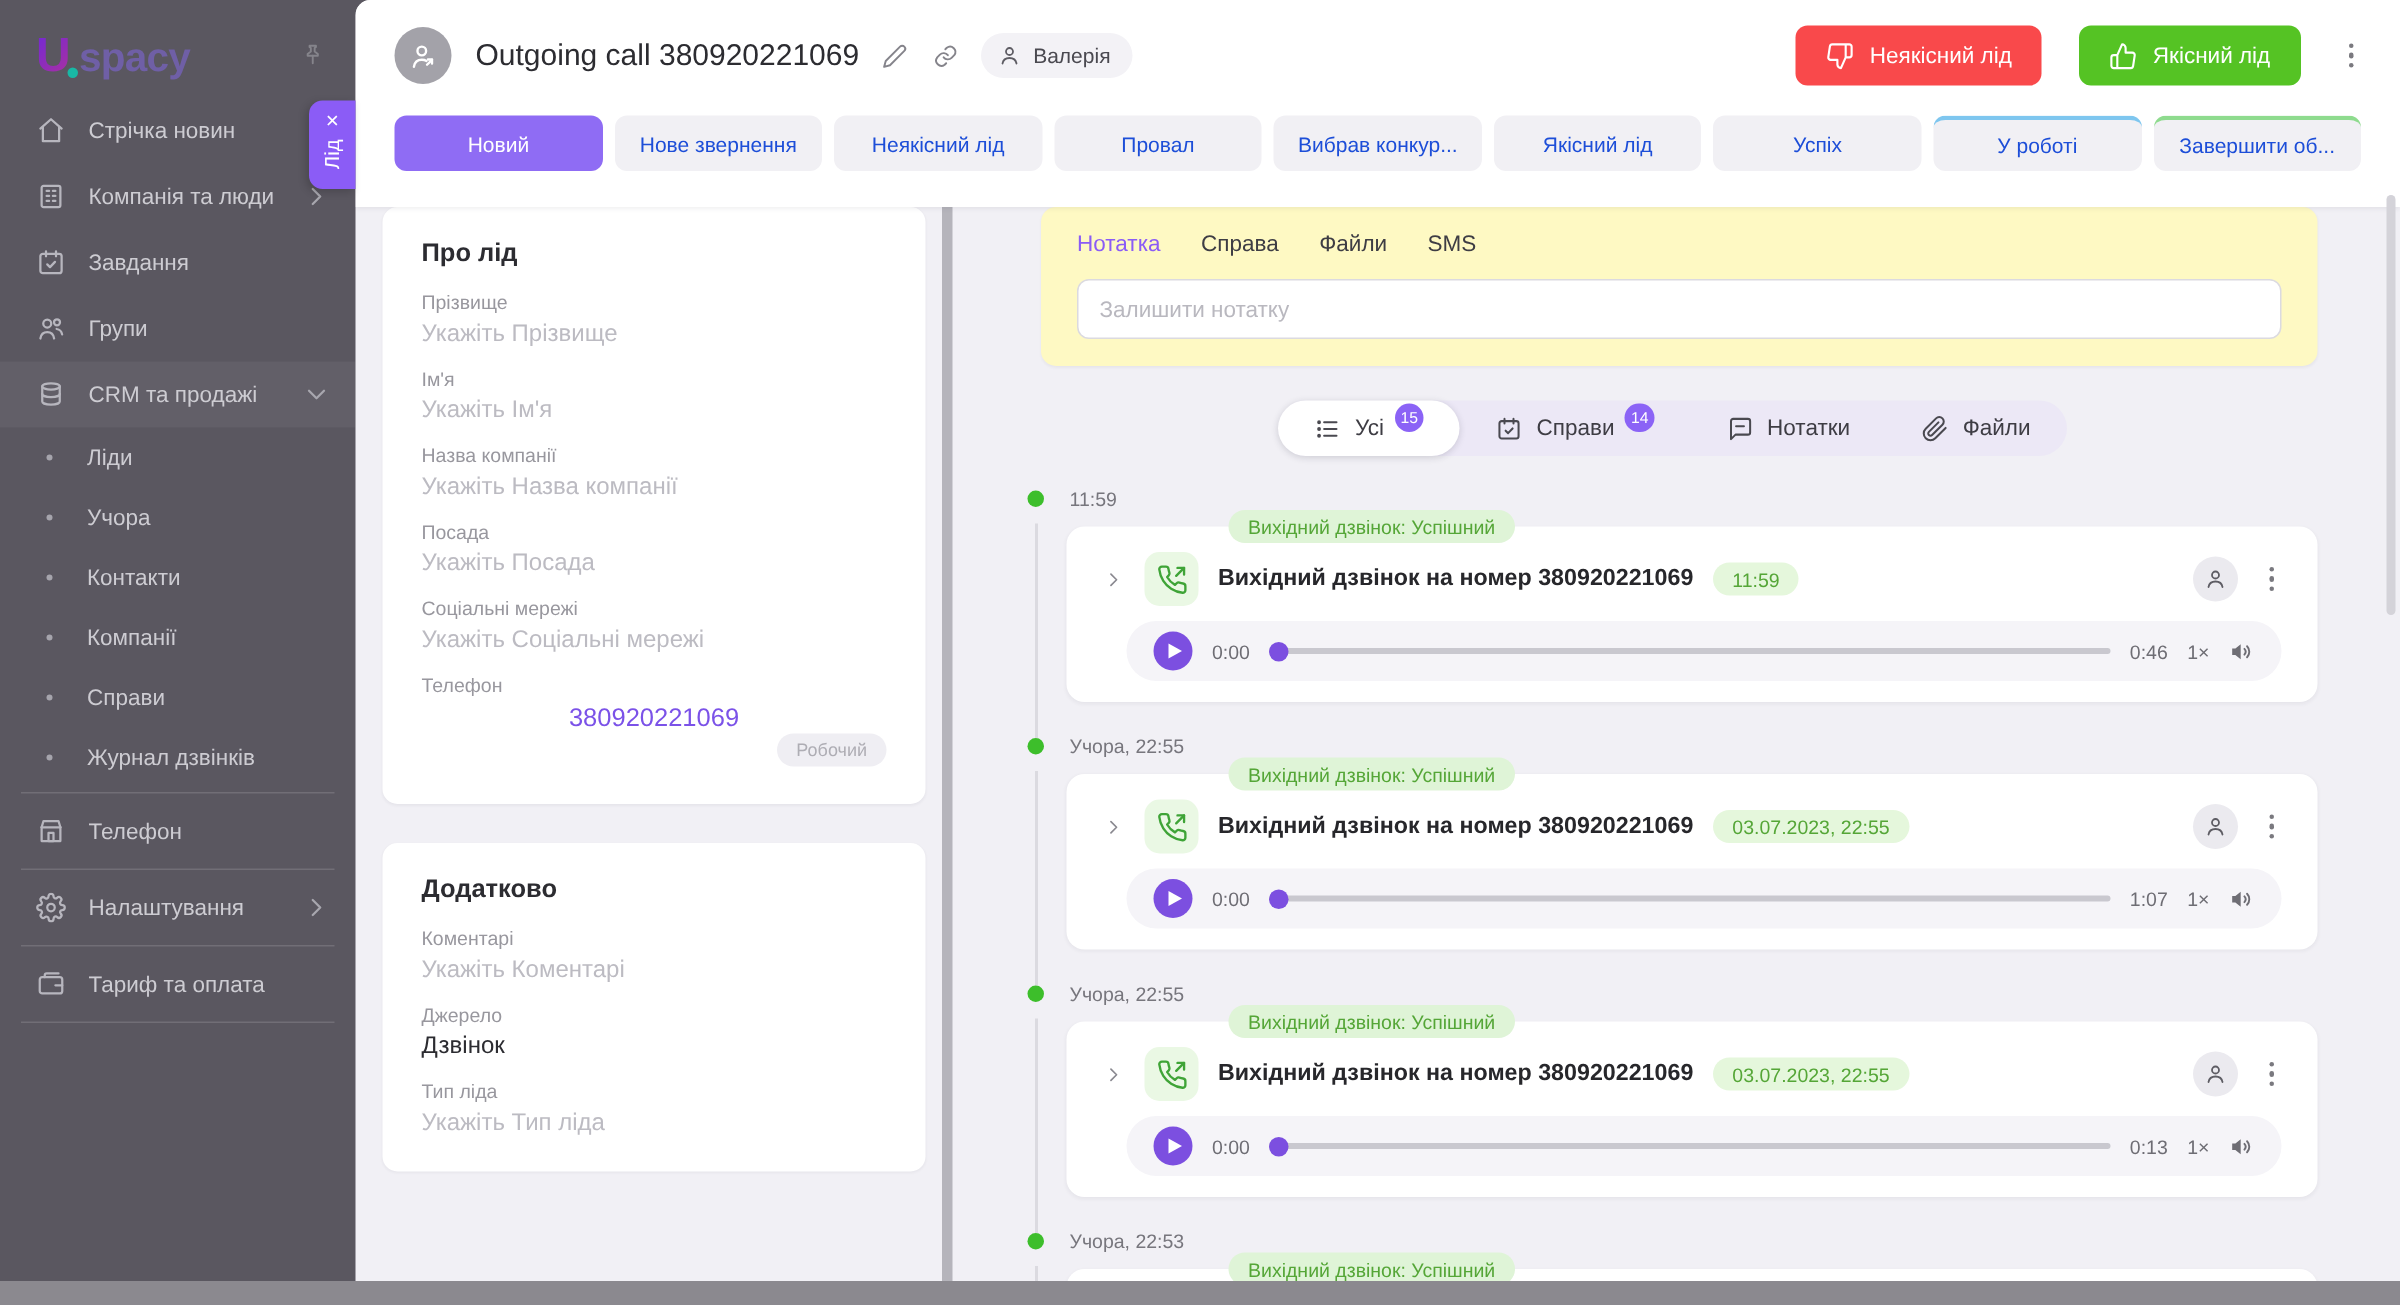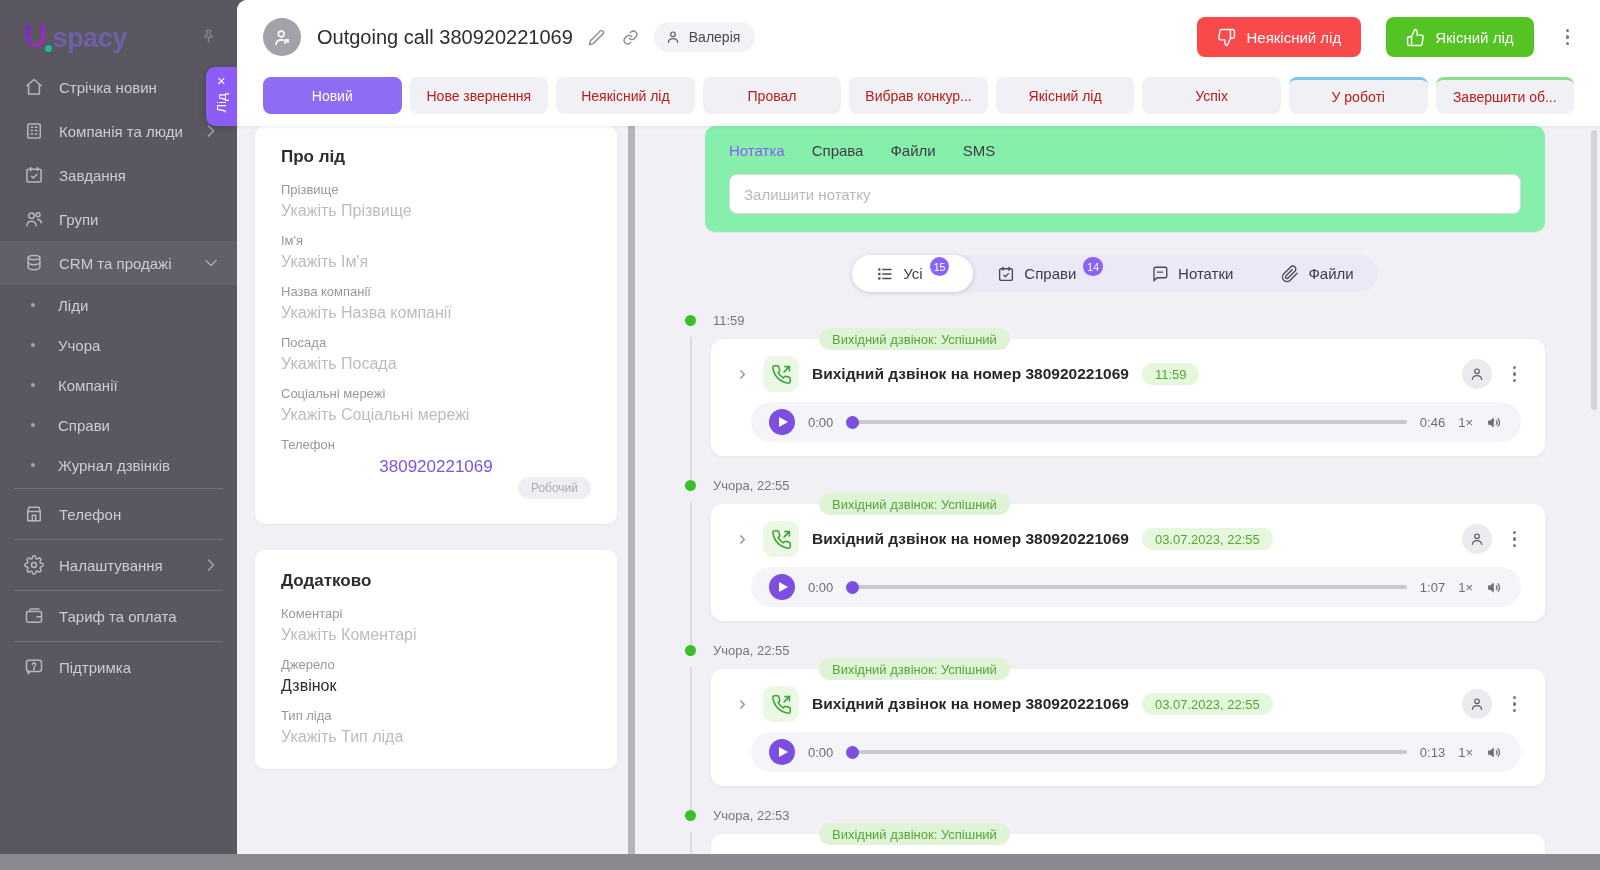--- a/index.html
+++ b/index.html
@@ -40,42 +40,42 @@
   .owner-chip{display:flex;align-items:center;gap:8px;background:#F3F2F6;border-radius:17px;padding:7px 15px 7px 11px;font-size:14px;color:#4A4950;cursor:pointer;}
   .owner-chip .ic{width:16px;height:16px;color:#5E5D64;}
   .hdr-spacer{flex:1;}
   .btn{display:flex;align-items:center;gap:10px;border:none;border-radius:8px;padding:0 20px;height:40px;font-size:15px;font-weight:500;color:#fff;cursor:pointer;font-family:inherit;}
   .btn .ic{width:19px;height:19px;}
   .btn-danger{background:#F9494B;}
   .btn-success{background:#55C324;margin-left:12px;}
   .kebab{display:flex;flex-direction:column;gap:3px;padding:5px;cursor:pointer;margin-left:14px;}
   .kebab i{width:3.5px;height:3.5px;border-radius:50%;background:#7A797F;}
 
-  .stages{display:flex;gap:8px;padding:13px 0 12px;}
-  .stage{flex:1;min-width:0;height:37px;background:#F1F0F4;border-radius:8px;border:none;font-family:inherit;font-size:14px;color:#b91c1c;display:flex;align-items:center;justify-content:center;white-space:nowrap;overflow:hidden;text-overflow:ellipsis;padding:0 8px;cursor:pointer;}
+  .stages{display:flex;gap:8px;padding:13px 0 24px;}
+  .stage{flex:1;min-width:0;height:37px;background:#F1F0F4;border-radius:8px;border:none;font-family:inherit;font-size:14px;color:#1d4ed8;display:flex;align-items:center;justify-content:center;white-space:nowrap;overflow:hidden;text-overflow:ellipsis;padding:0 8px;cursor:pointer;}
   .stage.active{background:#8F6CF4;color:#fff;}
   .stage.accent-blue{border-top:3px solid #7EC6EF;}
   .stage.accent-green{border-top:3px solid #8EDB8E;}
 
   
   .content{flex:1;display:flex;padding:0 0 0 18px;overflow:hidden;}
   .left-col{width:362px;flex-shrink:0;display:flex;flex-direction:column;gap:26px;}
   .card{background:#fff;border-radius:10px;padding:21px 26px;box-shadow:0 1px 2px rgba(40,40,50,0.05);}
   .card-title{font-size:17px;font-weight:bold;color:#2C2C31;margin-bottom:15px;}
   .field{margin-bottom:13px;}
   .f-label{font-size:13px;color:#98979E;margin-bottom:5px;}
   .f-ph{font-size:16px;color:#BCBBC2;cursor:text;}
   .f-val{font-size:16px;color:#2C2C31;cursor:text;}
   .phone-row{display:flex;align-items:center;flex-direction:column;}
   .phone-link{font-size:17px;color:#7B52E8;cursor:pointer;}
   .phone-badge{margin-left:auto;background:#EFEEF3;color:#AEADB4;font-size:12px;padding:4px 13px;border-radius:12px;}
   .v-scroll{width:7px;border-radius:4px;background:#B5B4BB;align-self:stretch;margin-left:11px;margin-top:-16px;}
 
   .right-col{flex:1;min-width:0;padding:0 55px 0 50px;position:relative;}
-  .composer{background:#86efac;border-radius:10px;padding:13px 24px 18px;margin-left:20px;box-shadow:0 1px 2px rgba(40,40,50,0.05);}
+  .composer{background:#fef9c3;border-radius:10px;padding:13px 24px 18px;margin-left:9px;box-shadow:0 1px 2px rgba(40,40,50,0.05);}
   .comp-tabs{display:flex;gap:27px;font-size:15px;margin-bottom:12px;}
   .comp-tab{color:#3E3D44;cursor:pointer;padding:3px 0;}
   .comp-tab.active{color:#8B5CF6;}
   .note-input{width:100%;height:40px;border:1px solid #DBDAE0;border-radius:8px;padding:0 14px;font-size:15px;color:#333;font-family:inherit;outline:none;}
   .note-input::placeholder{color:#B9B8BF;}
 
   .filter-wrap{display:flex;justify-content:center;margin:23px 0 21px;}
   .filter-bar{display:flex;background:#ECE8F6;border-radius:22px;}
   .filter{display:flex;align-items:center;gap:9px;padding:9px 24px;font-size:15px;color:#3E3D44;cursor:pointer;border-radius:22px;}
   .filter .ic{width:18px;height:18px;color:#4A4950;}
@@ -172,20 +172,23 @@
             <polyline points="6 9 12 15 18 9"></polyline>
           </svg>
       </div>
       <div class="sub-item">
           <span>Ліди</span>
         </div>
       <div class="sub-item">
           <span>Учора</span>
         </div>
       <div class="sub-item">
+          <span>Контакти</span>
+        </div>
+      <div class="sub-item">
           <span>Компанії</span>
         </div>
       <div class="sub-item">
           <span>Справи</span>
         </div>
       <div class="sub-item">
           <span>Журнал дзвінків</span>
         </div>
       <div class="sb-div"></div>
       <div class="nav-item">
@@ -211,29 +214,20 @@
       <div class="sb-div"></div>
       <div class="nav-item">
         <svg class="ic" viewBox="0 0 24 24" width="20" height="20">
             <rect x="3" y="6.5" width="18" height="13" rx="2"></rect>
             <path d="M7 6.5V5a1.5 1.5 0 0 1 1.5-1.5H18"></path>
             <path d="M15.5 13h5.5"></path>
           </svg>
         <span>Тариф та оплата</span>
       </div>
       <div class="sb-div"></div>
-      <div class="nav-item">
-        <svg class="ic" viewBox="0 0 24 24" width="20" height="20">
-            <rect x="3" y="4" width="18" height="13.5" rx="3"></rect>
-            <path d="M7.5 17.5 5 20v-3"></path>
-            <path d="M10.2 8.8a2 2 0 1 1 2.8 2.1c-.7.3-1 .8-1 1.4"></path>
-            <circle cx="12" cy="14.6" r="0.5" fill="currentColor"></circle>
-          </svg>
-        <span>Підтримка</span>
-      </div>
     </nav>
   </aside>
 
   <div class="lead-tab">
     <span class="x">×</span>
     <span class="lbl">Лід</span>
   </div>
 
   <main class="main">
     <div class="topbar">

